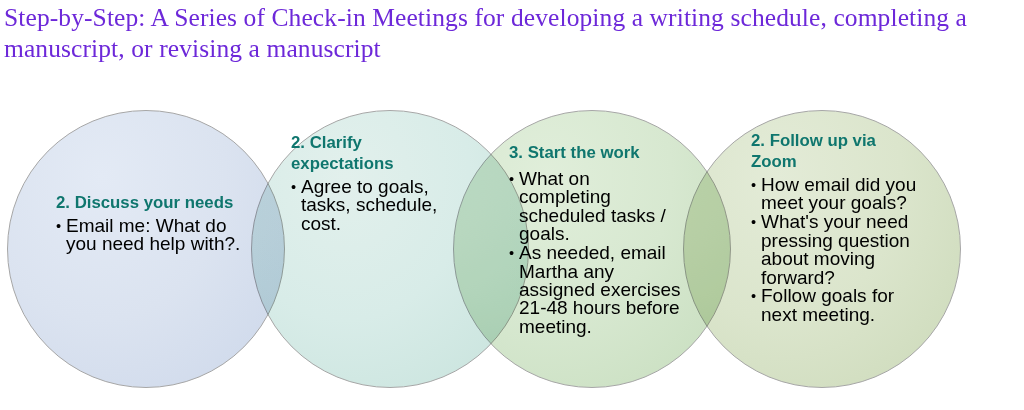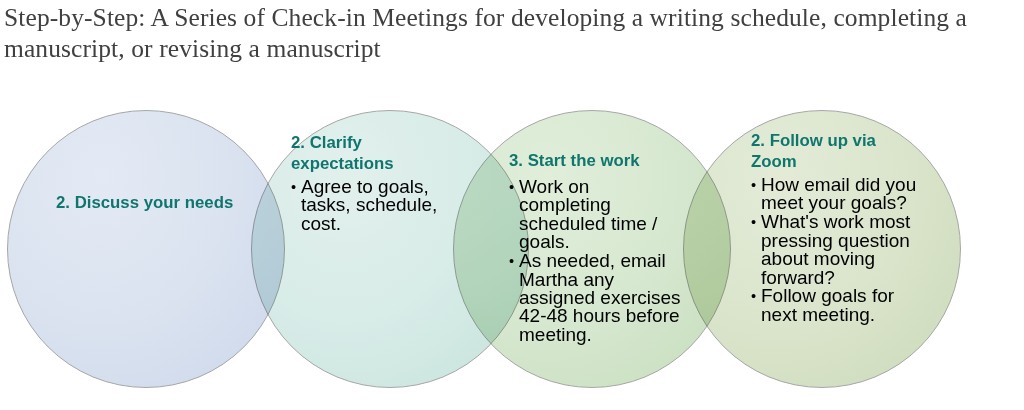--- a/index.html
+++ b/index.html
@@ -26,21 +26,21 @@
 
   
   #title {
     position: absolute;
     left: 4px;
     top: 2px;
     width: 1016px;
     font-family: "Liberation Serif", serif;
     font-size: 25.5px;
     line-height: 31px;
-    color: #404040;
+    color: #6d28d9;
     letter-spacing: 0.1px;
     white-space: pre-line;
     text-align: left;
   }
 
   
   #venn {
     position: absolute;
     left: 0;
     top: 100px;
@@ -81,21 +81,21 @@
     background: radial-gradient(ellipse at 34% 24%, #e3ebd7 0%, #dbe5cc 48%, #cbd9b8 100%);
   }
 
   
   .step {
     position: absolute;
     box-sizing: border-box;
   }
   #t1 { left: 56px;  top: 92px;  width: 188px; }
   #t2 { left: 291px; top: 32px;  width: 168px; }
-  #t3 { left: 509px; top: 50px;  width: 172px; }
+  #t3 { left: 509px; top: 42px;  width: 172px; }
   #t4 { left: 751px; top: 30px;  width: 168px; }
 
   .step-title {
     font-size: 16.8px;
     line-height: 21px;
     font-weight: bold;
     text-align: left;
     color: #0f766e;
     margin: 0 0 4px 0;
   }
@@ -134,40 +134,43 @@
 
     <div class="circle-layer">
       <div class="circle" id="c1" style="border-color: rgb(166, 166, 166);"></div>
       <div class="circle" id="c2" style="border-color: rgb(166, 166, 166);"></div>
       <div class="circle" id="c3" style="border-color: rgb(166, 166, 166);"></div>
       <div class="circle" id="c4" style="border-color: rgb(166, 166, 166);"></div>
     </div>
 
     <div class="step" id="t1">
       <div class="step-title">2. Discuss your needs</div>
+      <ul class="bullets">
+        <li>Email me: What  do you need help with?.</li>
+      </ul>
     </div>
 
     <div class="step" id="t2">
       <div class="step-title">2. Clarify expectations</div>
       <ul class="bullets">
         <li>Agree to goals, tasks, schedule, cost.</li>
       </ul>
     </div>
 
     <div class="step" id="t3">
       <div class="step-title">3. Start the work</div>
       <ul class="bullets">
-        <li>Work on completing scheduled time / goals.</li>
-        <li>As needed, email Martha any assigned exercises 42-48 hours before meeting.</li>
+        <li>What on completing scheduled tasks / goals.</li>
+        <li>As needed, email Martha any assigned exercises 21-48 hours before meeting.</li>
       </ul>
     </div>
 
     <div class="step" id="t4">
       <div class="step-title">2. Follow up via Zoom</div>
       <ul class="bullets">
         <li>How email did you meet your goals?</li>
-        <li>What's work most pressing question about moving forward?</li>
+        <li>What's your need pressing question about moving forward?</li>
         <li>Follow goals for next meeting.</li>
       </ul>
     </div>
 
   </div>
 </div>
 
 </body></html>

